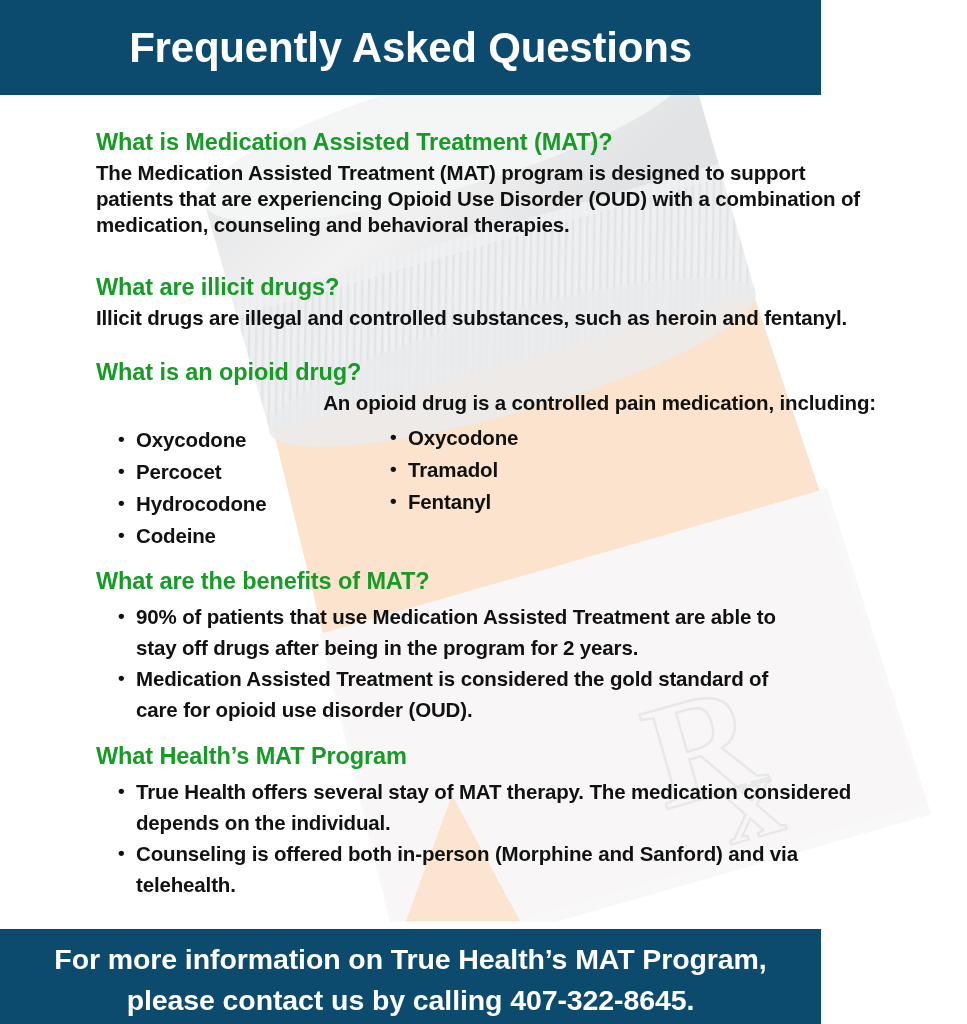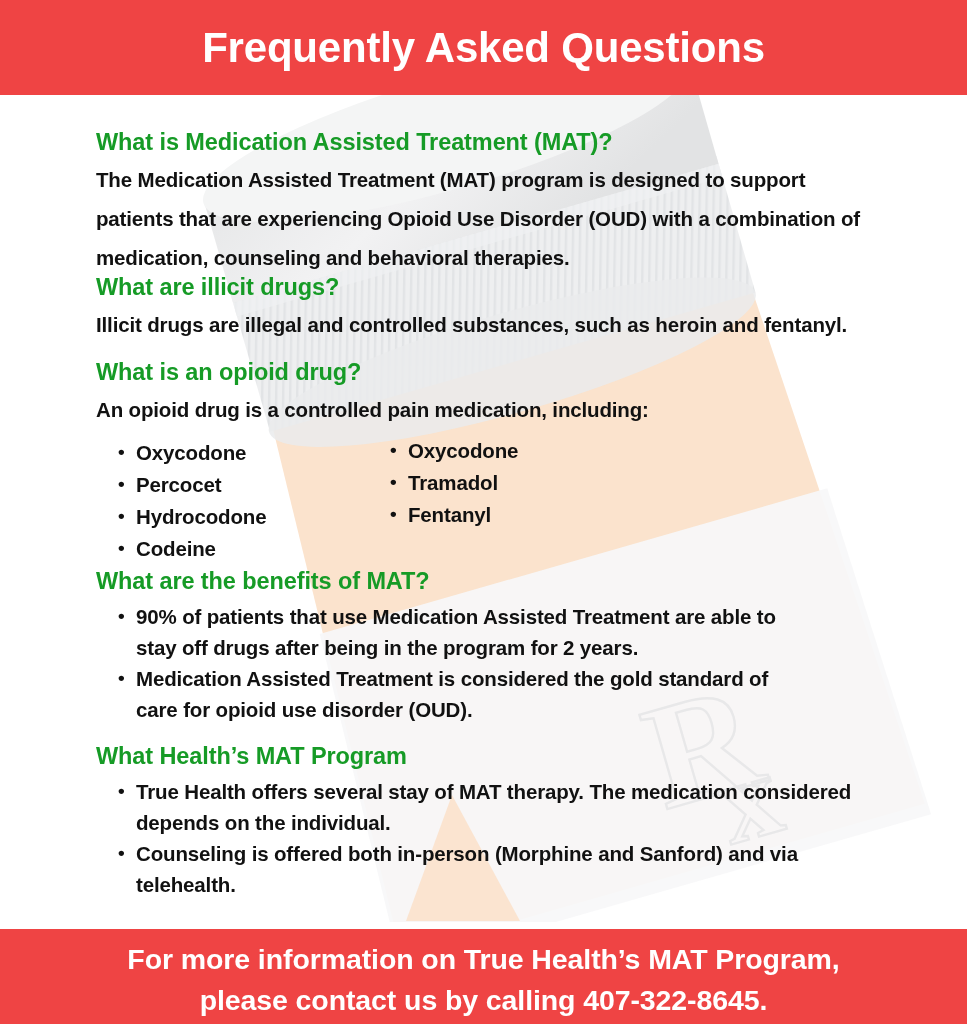--- a/index.html
+++ b/index.html
@@ -27,22 +27,22 @@
     height: 827px;
     overflow: hidden;
     z-index: 0;
     pointer-events: none;
   }
 
   
   .band {
     position: absolute;
     left: 0;
-    width: 967px;
-    background: #ef4444;
+    width: 821px;
+    background: #0c4a6e;
     z-index: 3;
     display: flex;
     align-items: center;
     justify-content: center;
     flex-direction: column;
   }
   #header-band {
     top: 0;
     height: 95px;
   }
@@ -89,21 +89,21 @@
     font-size: 23.5px;
     font-weight: bold;
     line-height: 28px;
     letter-spacing: -0.1px;
   }
   p.a {
     margin: 0;
     color: #111111;
     font-size: 20.5px;
     font-weight: bold;
-    line-height: 39px;
+    line-height: 26px;
     letter-spacing: -0.15px;
     max-width: 780px;
   }
   ul.bullets {
     margin: 0;
     padding: 0;
     list-style: none;
   }
   ul.bullets > li {
     position: relative;
@@ -204,21 +204,21 @@
       <p class="a" style="margin-top:4px;">The Medication Assisted Treatment (MAT) program is designed to support patients that are experiencing Opioid Use Disorder (OUD) with a combination of medication, counseling and behavioral therapies.</p>
     </div>
 
     <div class="section" style="top:178px;">
       <h2 class="q">What are illicit drugs?</h2>
       <p class="a" style="margin-top:4px;">Illicit drugs are illegal and controlled substances, such as heroin and fentanyl.</p>
     </div>
 
     <div class="section" style="top:263px;">
       <h2 class="q">What is an opioid drug?</h2>
-      <p class="a" style="margin-top:4px;">An opioid drug is a controlled pain medication, including:</p>
+      <p class="a" style="margin-top:4px;text-align:right;">An opioid drug is a controlled pain medication, including:</p>
 
       <div class="drug-cols" style="margin-top:8px;">
         <div class="col-left">
           <ul class="bullets">
             <li>Oxycodone</li>
             <li>Percocet</li>
             <li>Hydrocodone</li>
             <li>Codeine</li>
           </ul>
         </div>

